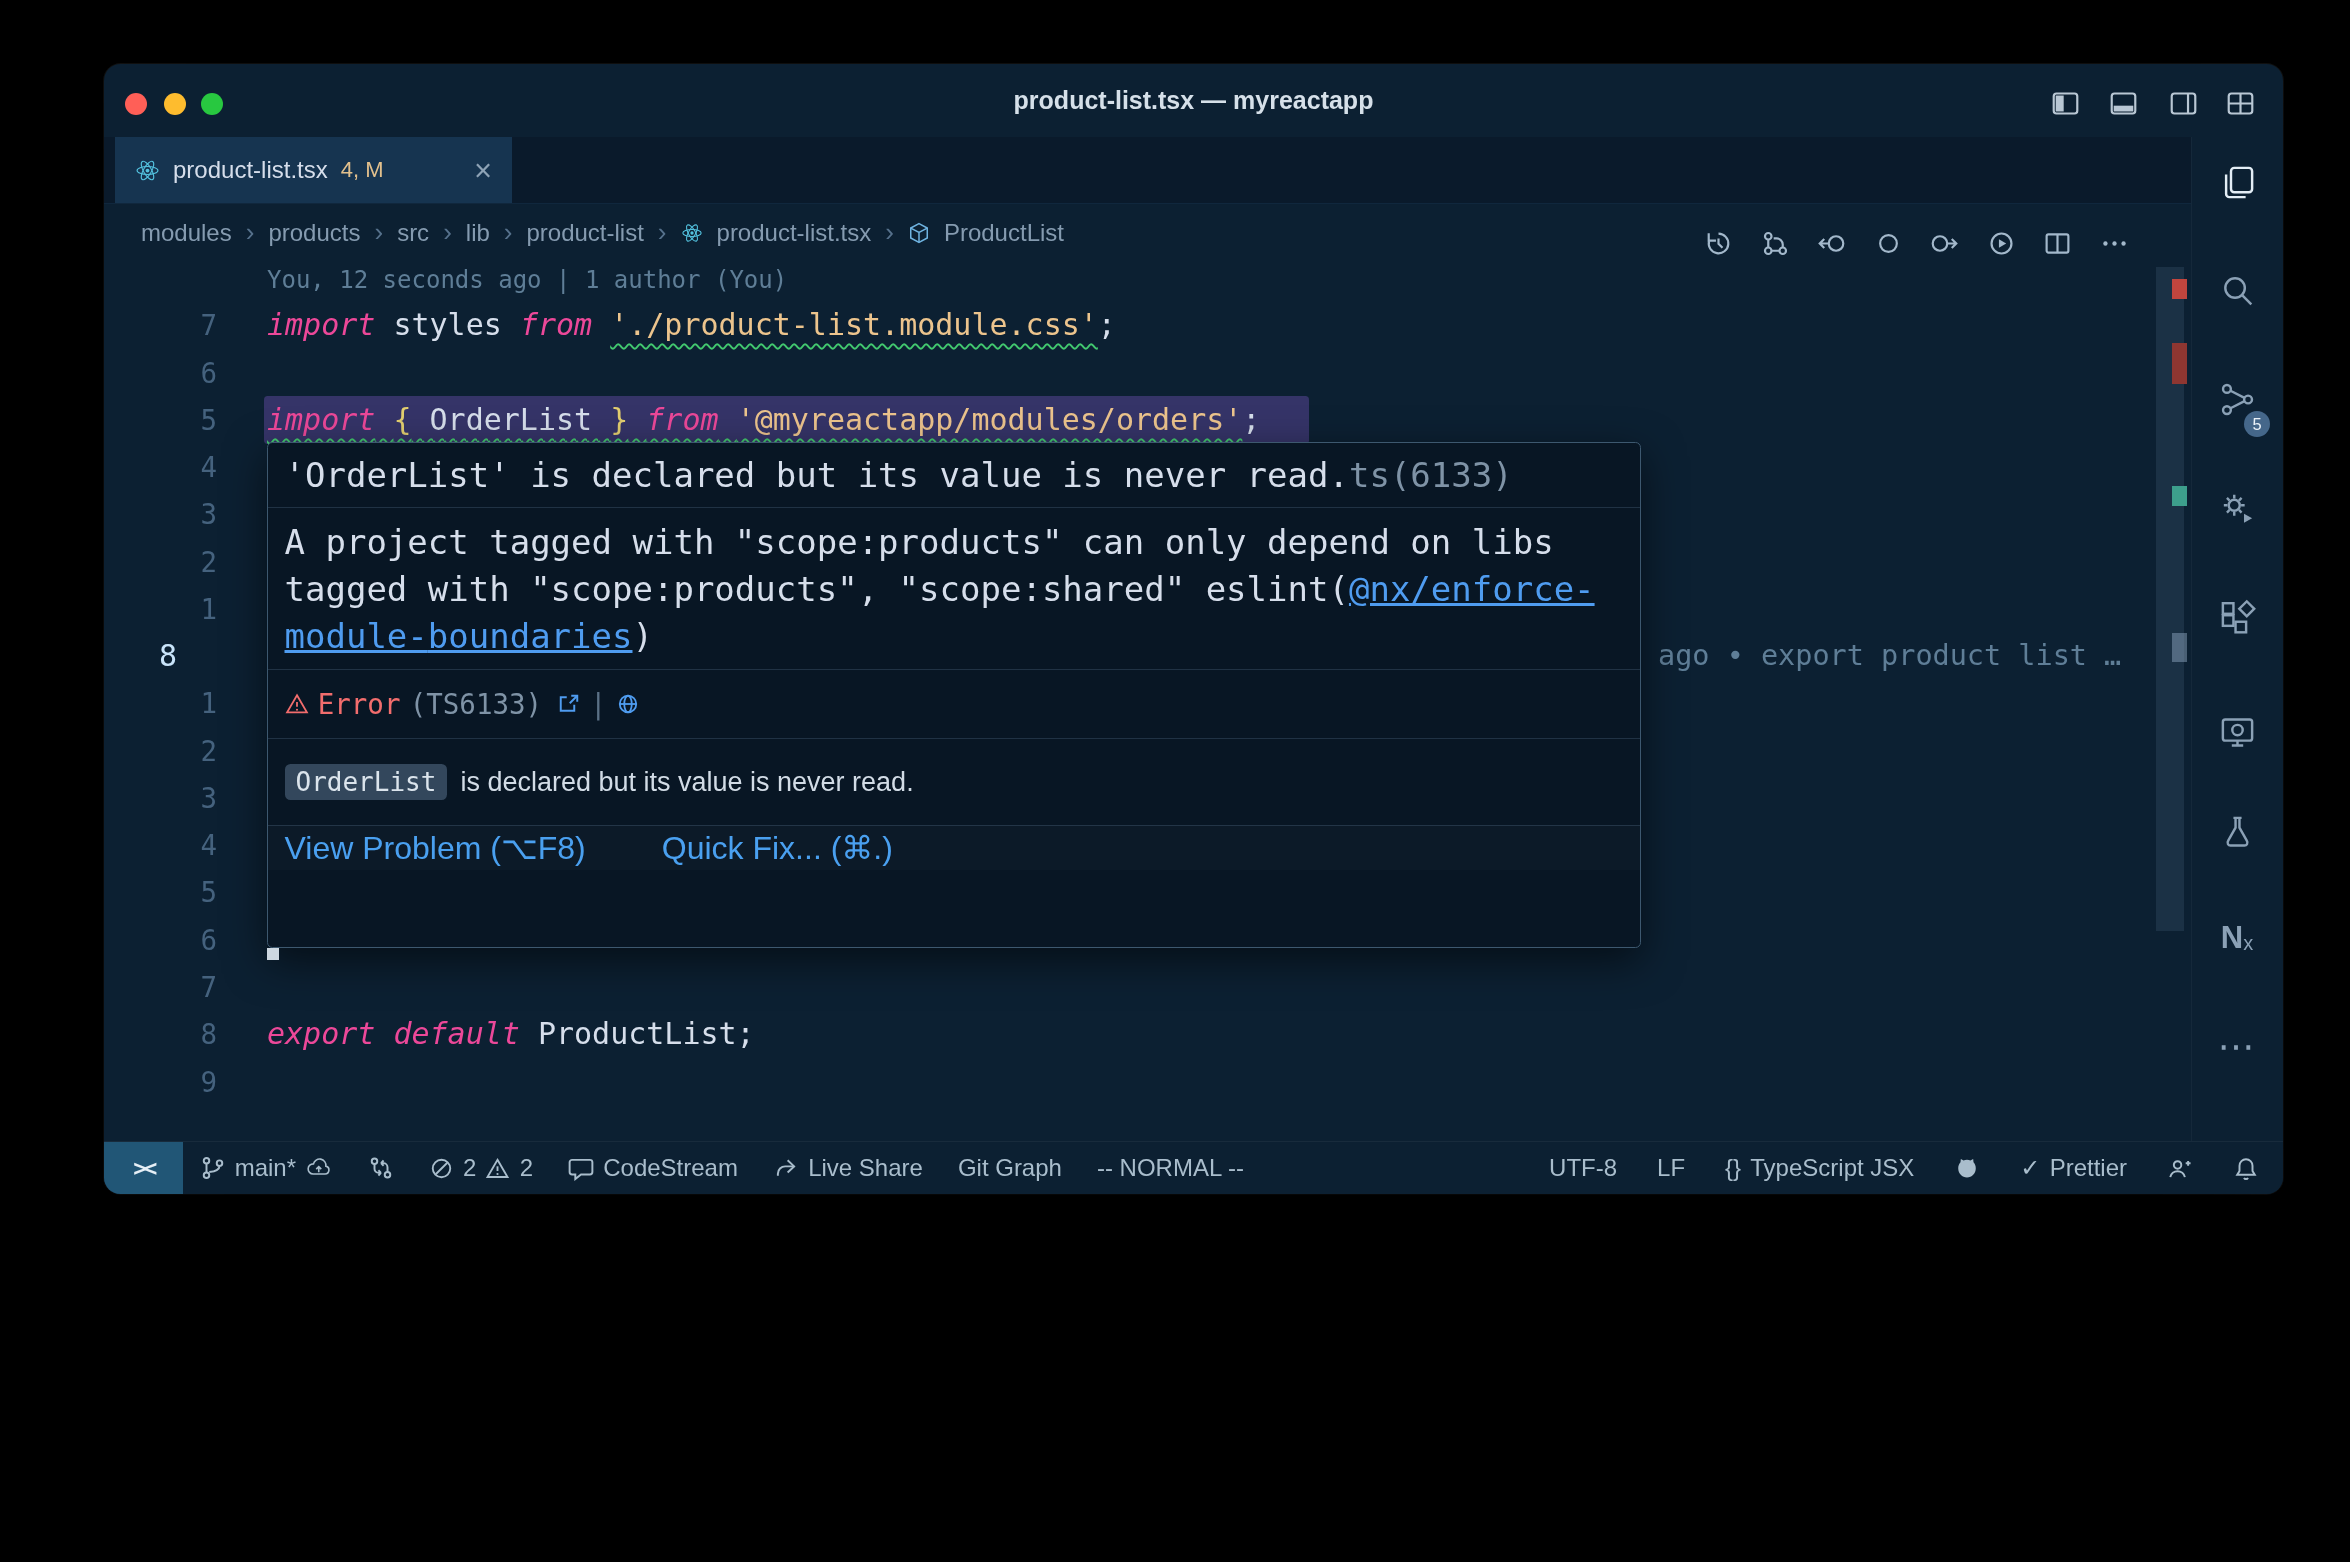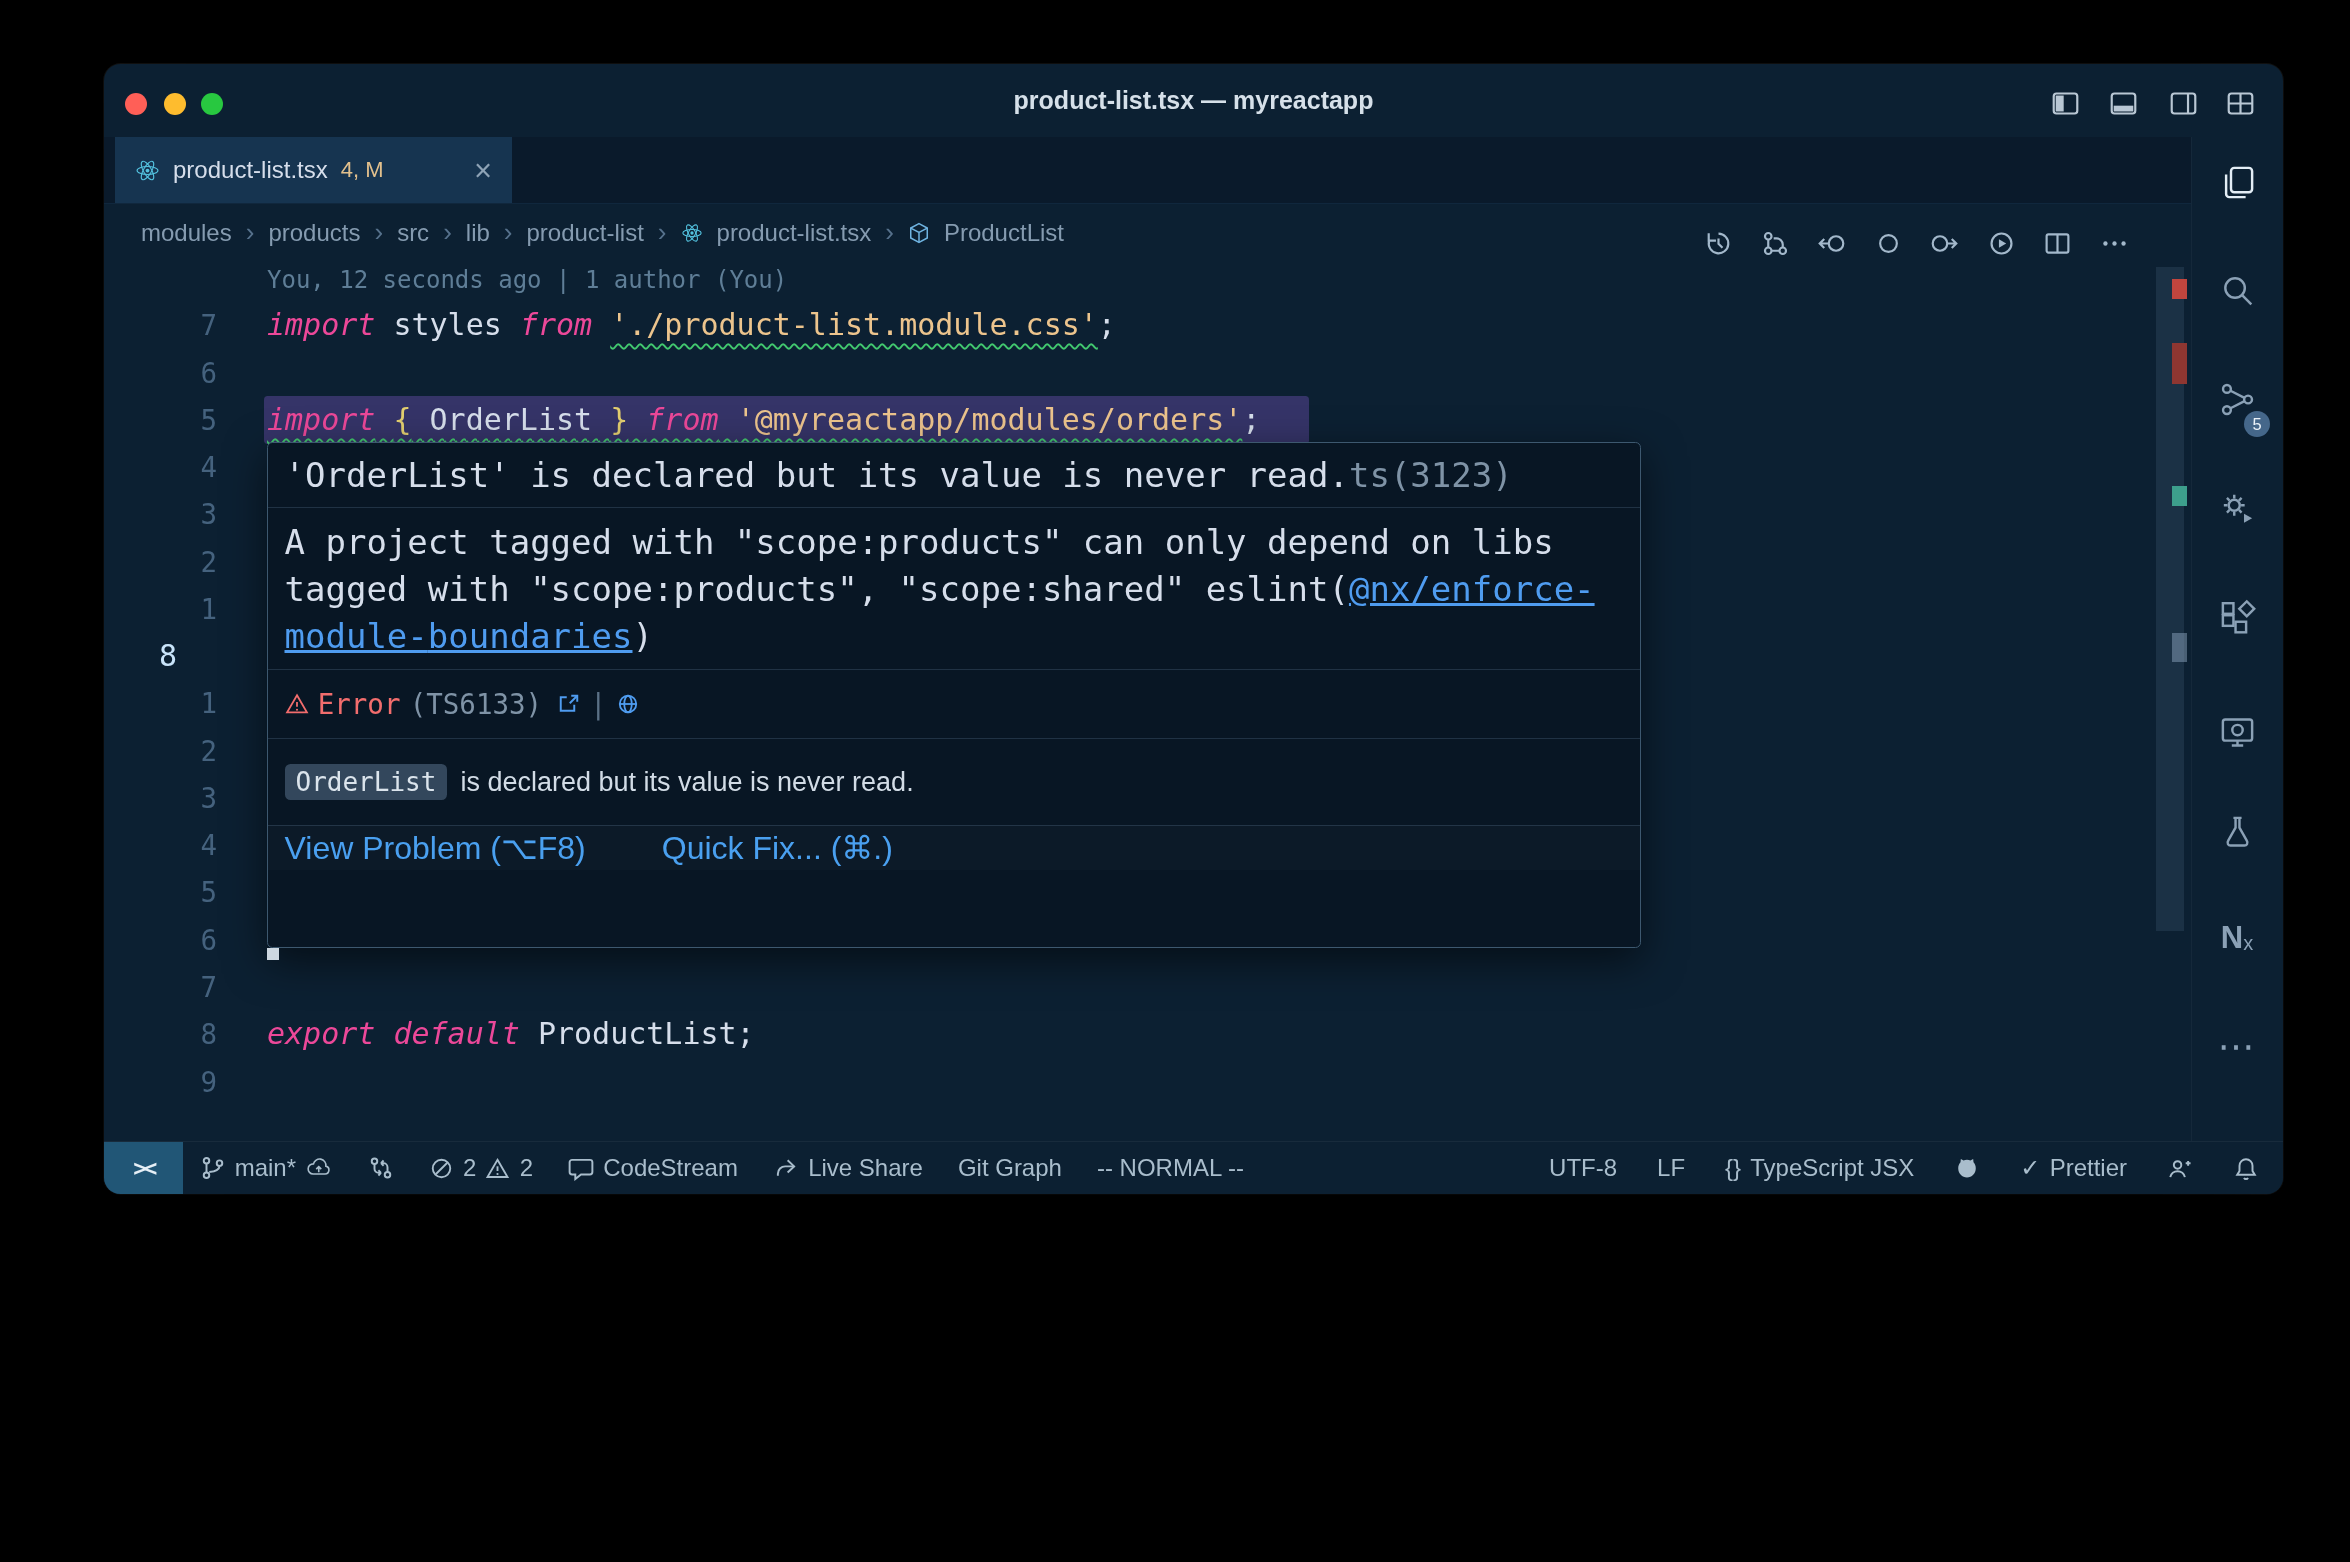--- a/index.html
+++ b/index.html
@@ -229,27 +229,28 @@
   <div class="num" style="top:946px">8</div>
   <div class="num" style="top:994px">9</div>
 
   <div class="codelens">You, 12 seconds ago | 1 author (You)</div>
 
   <div class="cl" style="left:163px;top:237px"><span class="kw">import</span><span> styles </span><span class="kw">from</span><span> </span><span class="str sq">'./product-list.module.css'</span><span>;</span></div>
 
   <div class="sel5"></div>
   <div class="cl" style="left:163px;top:332px"><span class="sq"><span class="kw">import</span><span> </span><span class="brc">{</span><span> OrderList </span><span class="brc">}</span><span> </span><span class="kw">from</span><span> </span><span class="str">'@myreactapp/modules/orders'</span></span><span>;</span></div>
 
+  <div class="blame">ago • export product list …</div>
 
   <div class="cl" style="left:163px;top:946px"><span class="kw">export</span><span> </span><span class="kw">default</span><span> ProductList;</span></div>
 
   <div class="hov">
     <div class="hsec first htext" style="height:64px">
       <span>'OrderList' is declared but its value is never read.</span>
-        <span class="hmuted"> ts(3123)</span>
+        <span class="hmuted"> ts(6133)</span>
     </div>
     <div class="hsec htext" style="height:162px;display:block;padding-top:11px;line-height:47px">
       <div style="width:1332px"><span>A project tagged with "scope:products" can only depend on libs tagged with "scope:products", "scope:shared" eslint(</span><span class="hlink">@nx/enforce-module-</span><wbr><span class="hlink">boundaries</span><span>)</span></div>
     </div>
     <div class="hsec" style="height:69px;gap:9.2px;font-size:27.5px;font-family:'DejaVu Sans Mono',monospace">
       <span class="icn">
         <svg width="24" height="24" viewBox="0 0 16 16" fill="none" stroke="#f26d6d" stroke-width="1.2">
           <path d="M8 2.2 14.6 13.6H1.4z"></path>
             <line x1="8" y1="6.6" x2="8" y2="9.8"></line>
             <circle cx="8" cy="11.8" r=".7" fill="#f26d6d" stroke="none"></circle>

